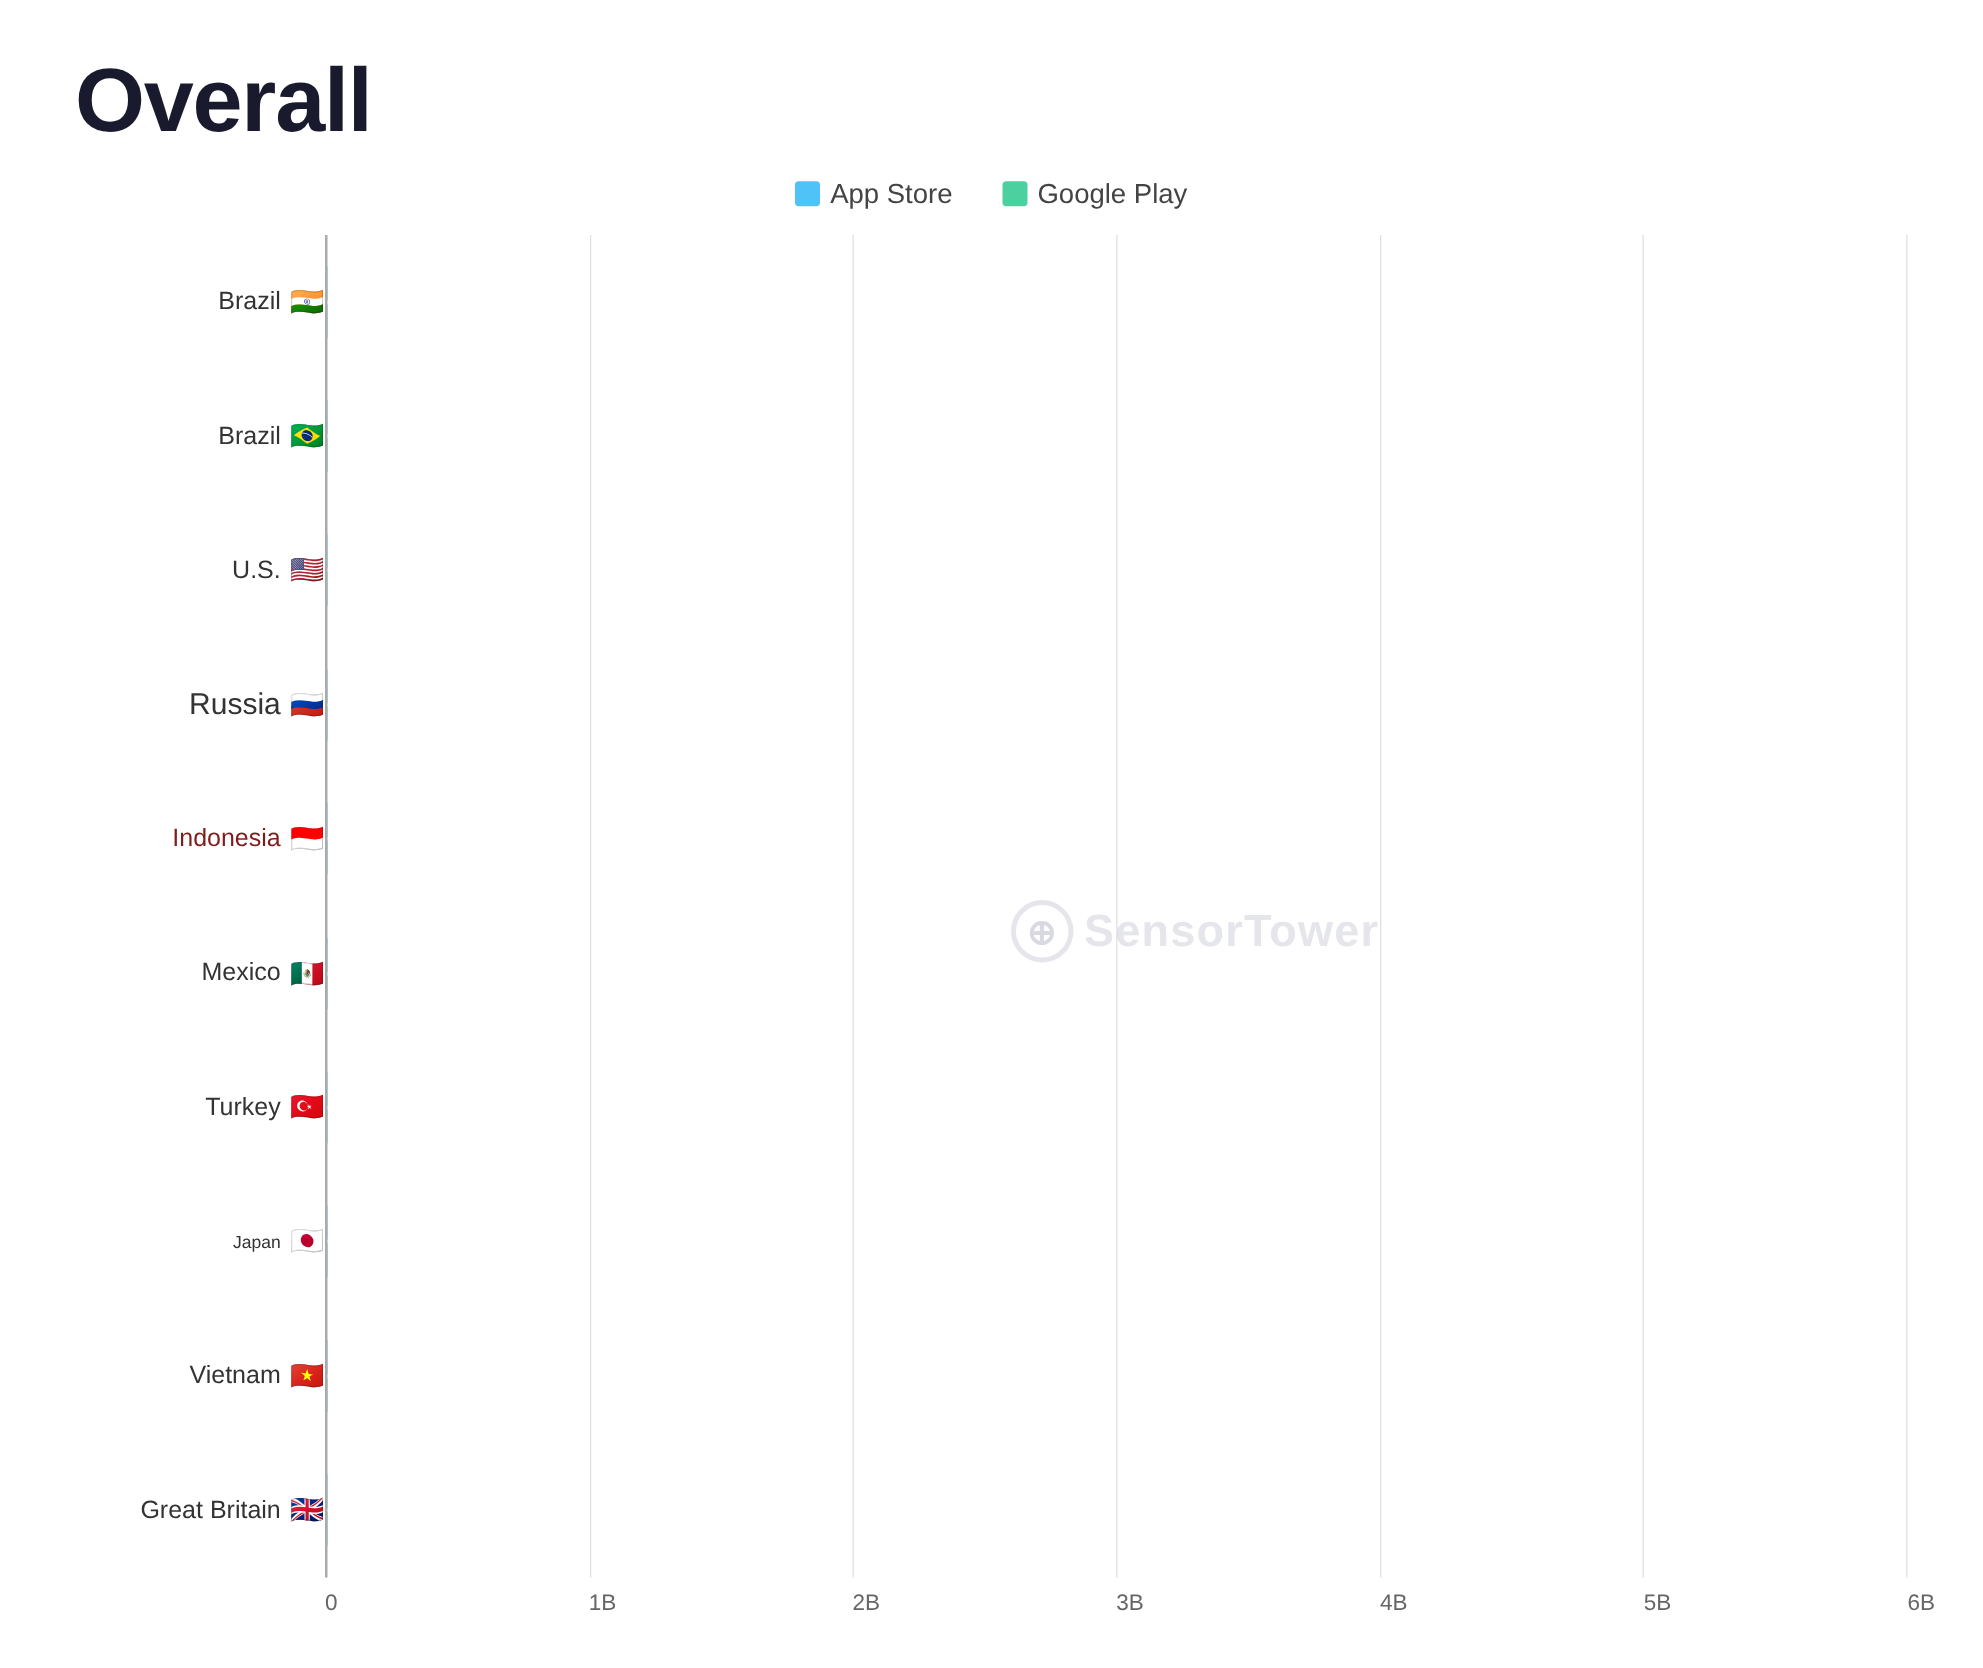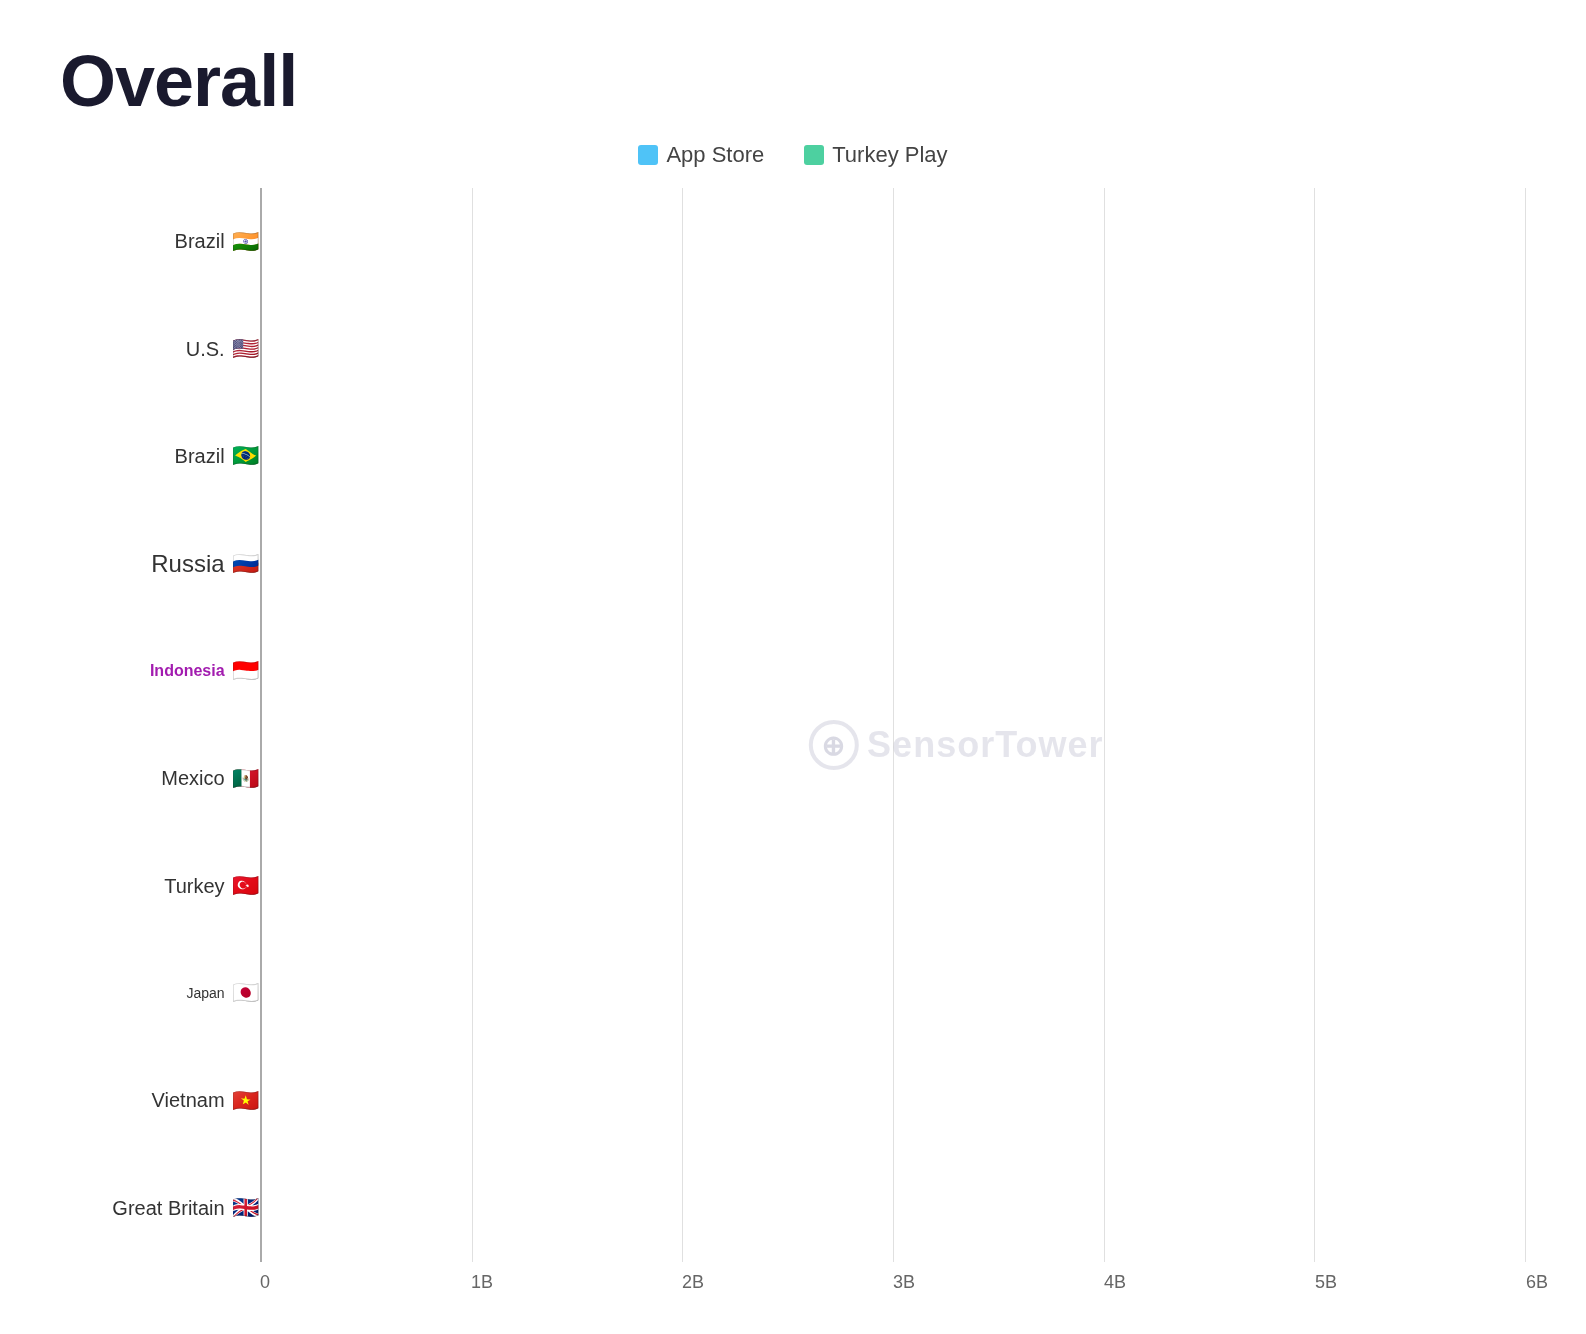--- a/index.html
+++ b/index.html
@@ -171,44 +171,44 @@
 <h1 class="chart-title">Overall</h1>
 
 <div class="chart-container">
   <div class="legend">
     <div class="legend-item">
       <div class="legend-swatch" style="background:#4fc3f7;"></div>
       <span>App Store</span>
     </div>
     <div class="legend-item">
       <div class="legend-swatch" style="background:#4dd0a0;"></div>
-      <span>Turkey Play</span>
+      <span>Google Play</span>
     </div>
   </div>
 
   <div class="chart-area">
     <div class="y-axis" id="y-axis">
         <div class="y-label">
           <span style="font-size:20px;color:#333;font-weight:500;">Brazil</span>
           <span class="flag">🇮🇳</span>
         </div>
         <div class="y-label">
+          <span style="font-size:20px;color:#333;font-weight:500;">Brazil</span>
+          <span class="flag">🇧🇷</span>
+        </div>
+        <div class="y-label">
           <span style="font-size:20px;color:#333;font-weight:500;">U.S.</span>
           <span class="flag">🇺🇸</span>
         </div>
         <div class="y-label">
-          <span style="font-size:20px;color:#333;font-weight:500;">Brazil</span>
-          <span class="flag">🇧🇷</span>
-        </div>
-        <div class="y-label">
           <span style="font-size:24px;color:#333;font-weight:500;">Russia</span>
           <span class="flag">🇷🇺</span>
         </div>
         <div class="y-label">
-          <span style="font-size:16px;color:#a21caf;font-weight:700;">Indonesia</span>
+          <span style="font-size:20px;color:#7f1d1d;font-weight:400;">Indonesia</span>
           <span class="flag">🇮🇩</span>
         </div>
         <div class="y-label">
           <span style="font-size:20px;color:#333;font-weight:500;margin-left:39px;">Mexico</span>
           <span class="flag">🇲🇽</span>
         </div>
         <div class="y-label">
           <span style="font-size:20px;color:#333;font-weight:500;">Turkey</span>
           <span class="flag">🇹🇷</span>
         </div>

